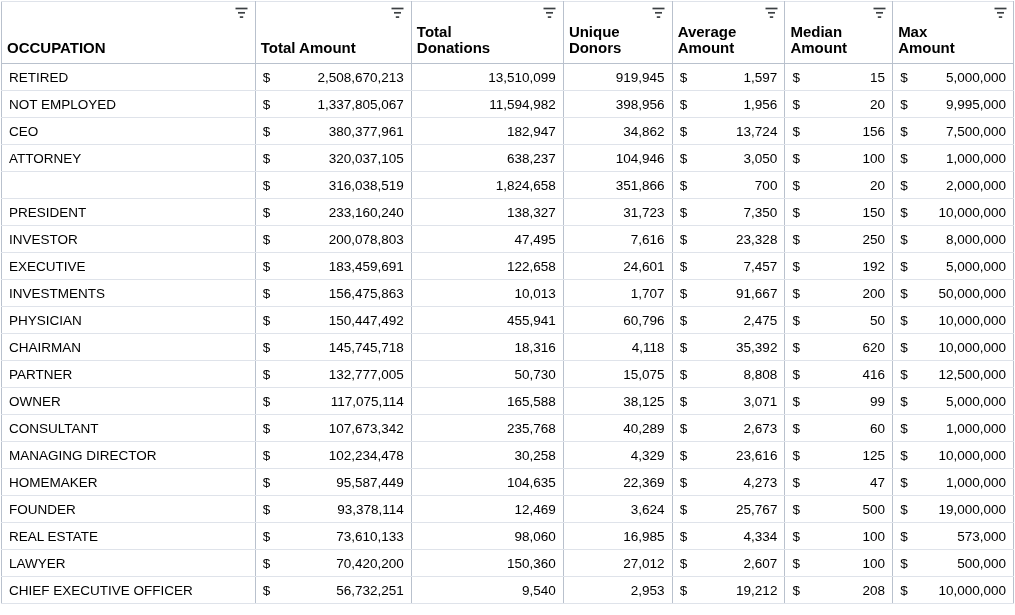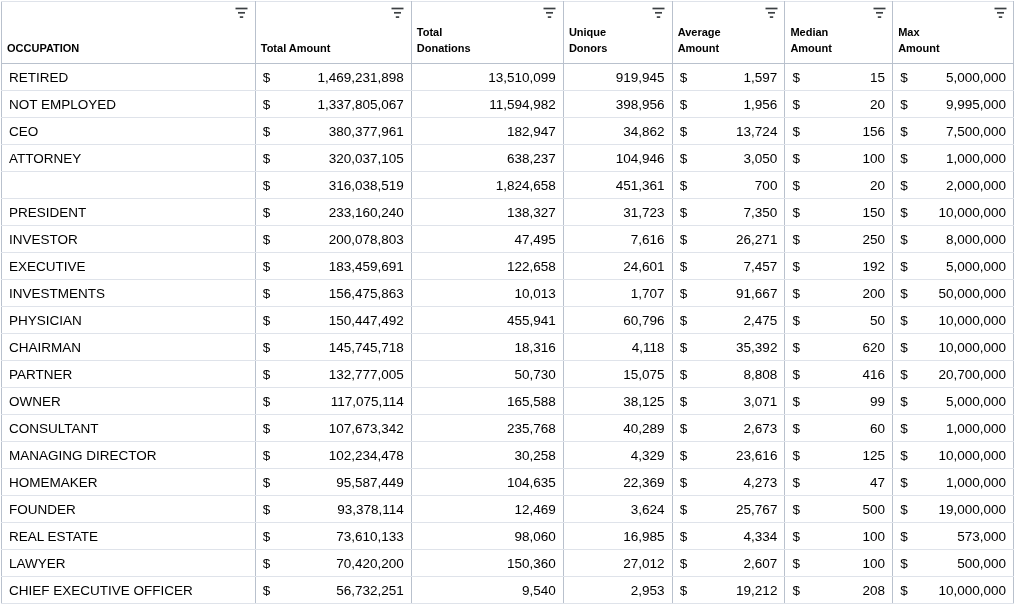--- a/index.html
+++ b/index.html
@@ -26,21 +26,21 @@
     overflow: hidden;
     white-space: nowrap;
     background: var(--bg, #ffffff);
   }
   th.hcell {
     position: relative;
     height: 62px;
     vertical-align: bottom;
     text-align: left;
     font-weight: bold;
-    font-size: 11px;
+    font-size: 15px;
     padding: 3px 5px 7px 5px;
     border-bottom: 1px solid var(--grid-v, #b9c1cd);
   }
   .hlabel {
     display: block;
     white-space: pre-line;
     line-height: 16px;
   }
   .filter-btn {
     position: absolute;
@@ -161,21 +161,21 @@
 Amount</span>
           </th>
         </tr>
     </thead>
     <tbody>
         <tr>
           <td class="txt"><span class="val">RETIRED</span></td>
           <td class="num">
             <span class="cellflex">
               <span class="dollar">$</span>
-              <span class="val">1,469,231,898</span>
+              <span class="val">2,508,670,213</span>
             </span>
           </td>
           <td class="num"><span class="val">13,510,099</span></td>
           <td class="num"><span class="val">919,945</span></td>
           <td class="num">
             <span class="cellflex">
               <span class="dollar">$</span>
               <span class="val">1,597</span>
             </span>
           </td>
@@ -281,21 +281,21 @@
         </tr>
         <tr>
           <td class="txt"><span class="val"></span></td>
           <td class="num">
             <span class="cellflex">
               <span class="dollar">$</span>
               <span class="val">316,038,519</span>
             </span>
           </td>
           <td class="num"><span class="val">1,824,658</span></td>
-          <td class="num"><span class="val">451,361</span></td>
+          <td class="num"><span class="val">351,866</span></td>
           <td class="num">
             <span class="cellflex">
               <span class="dollar">$</span>
               <span class="val">700</span>
             </span>
           </td>
           <td class="num">
             <span class="cellflex">
               <span class="dollar">$</span>
               <span class="val">20</span>
@@ -343,21 +343,21 @@
             <span class="cellflex">
               <span class="dollar">$</span>
               <span class="val">200,078,803</span>
             </span>
           </td>
           <td class="num"><span class="val">47,495</span></td>
           <td class="num"><span class="val">7,616</span></td>
           <td class="num">
             <span class="cellflex">
               <span class="dollar">$</span>
-              <span class="val">26,271</span>
+              <span class="val">23,328</span>
             </span>
           </td>
           <td class="num">
             <span class="cellflex">
               <span class="dollar">$</span>
               <span class="val">250</span>
             </span>
           </td>
           <td class="num">
             <span class="cellflex">
@@ -500,21 +500,21 @@
           </td>
           <td class="num">
             <span class="cellflex">
               <span class="dollar">$</span>
               <span class="val">416</span>
             </span>
           </td>
           <td class="num">
             <span class="cellflex">
               <span class="dollar">$</span>
-              <span class="val">20,700,000</span>
+              <span class="val">12,500,000</span>
             </span>
           </td>
         </tr>
         <tr>
           <td class="txt"><span class="val">OWNER</span></td>
           <td class="num">
             <span class="cellflex">
               <span class="dollar">$</span>
               <span class="val">117,075,114</span>
             </span>

